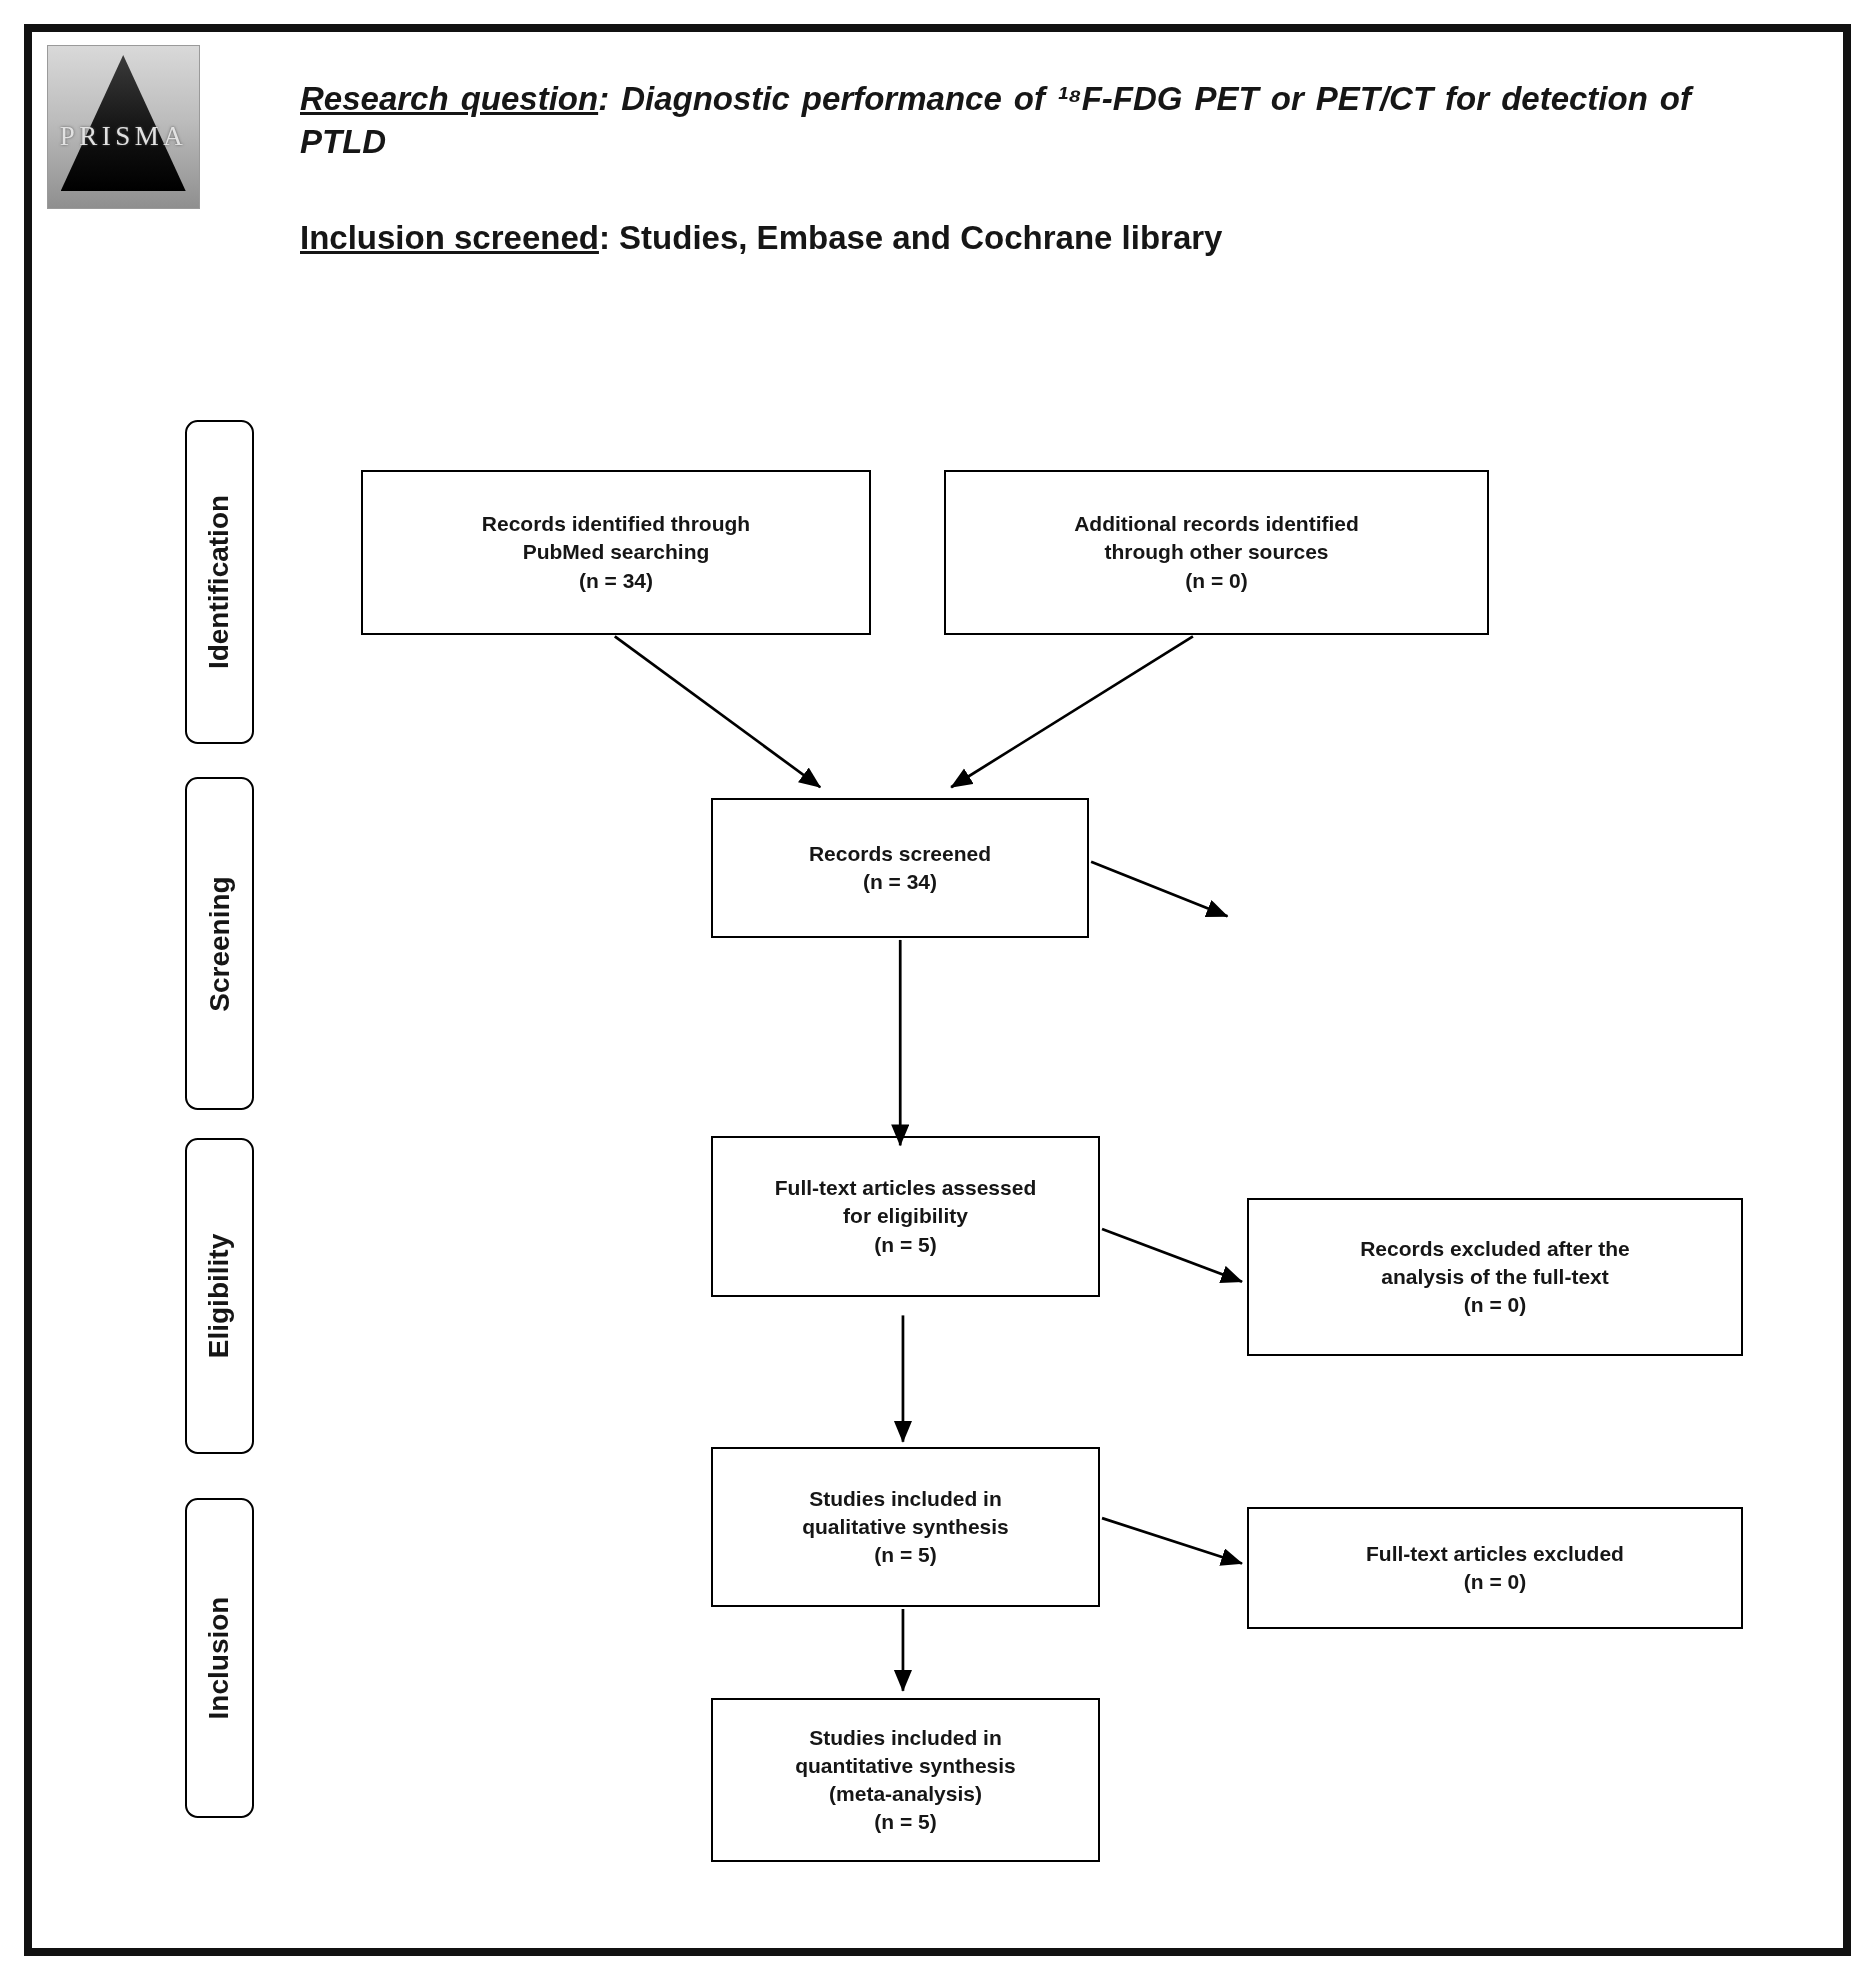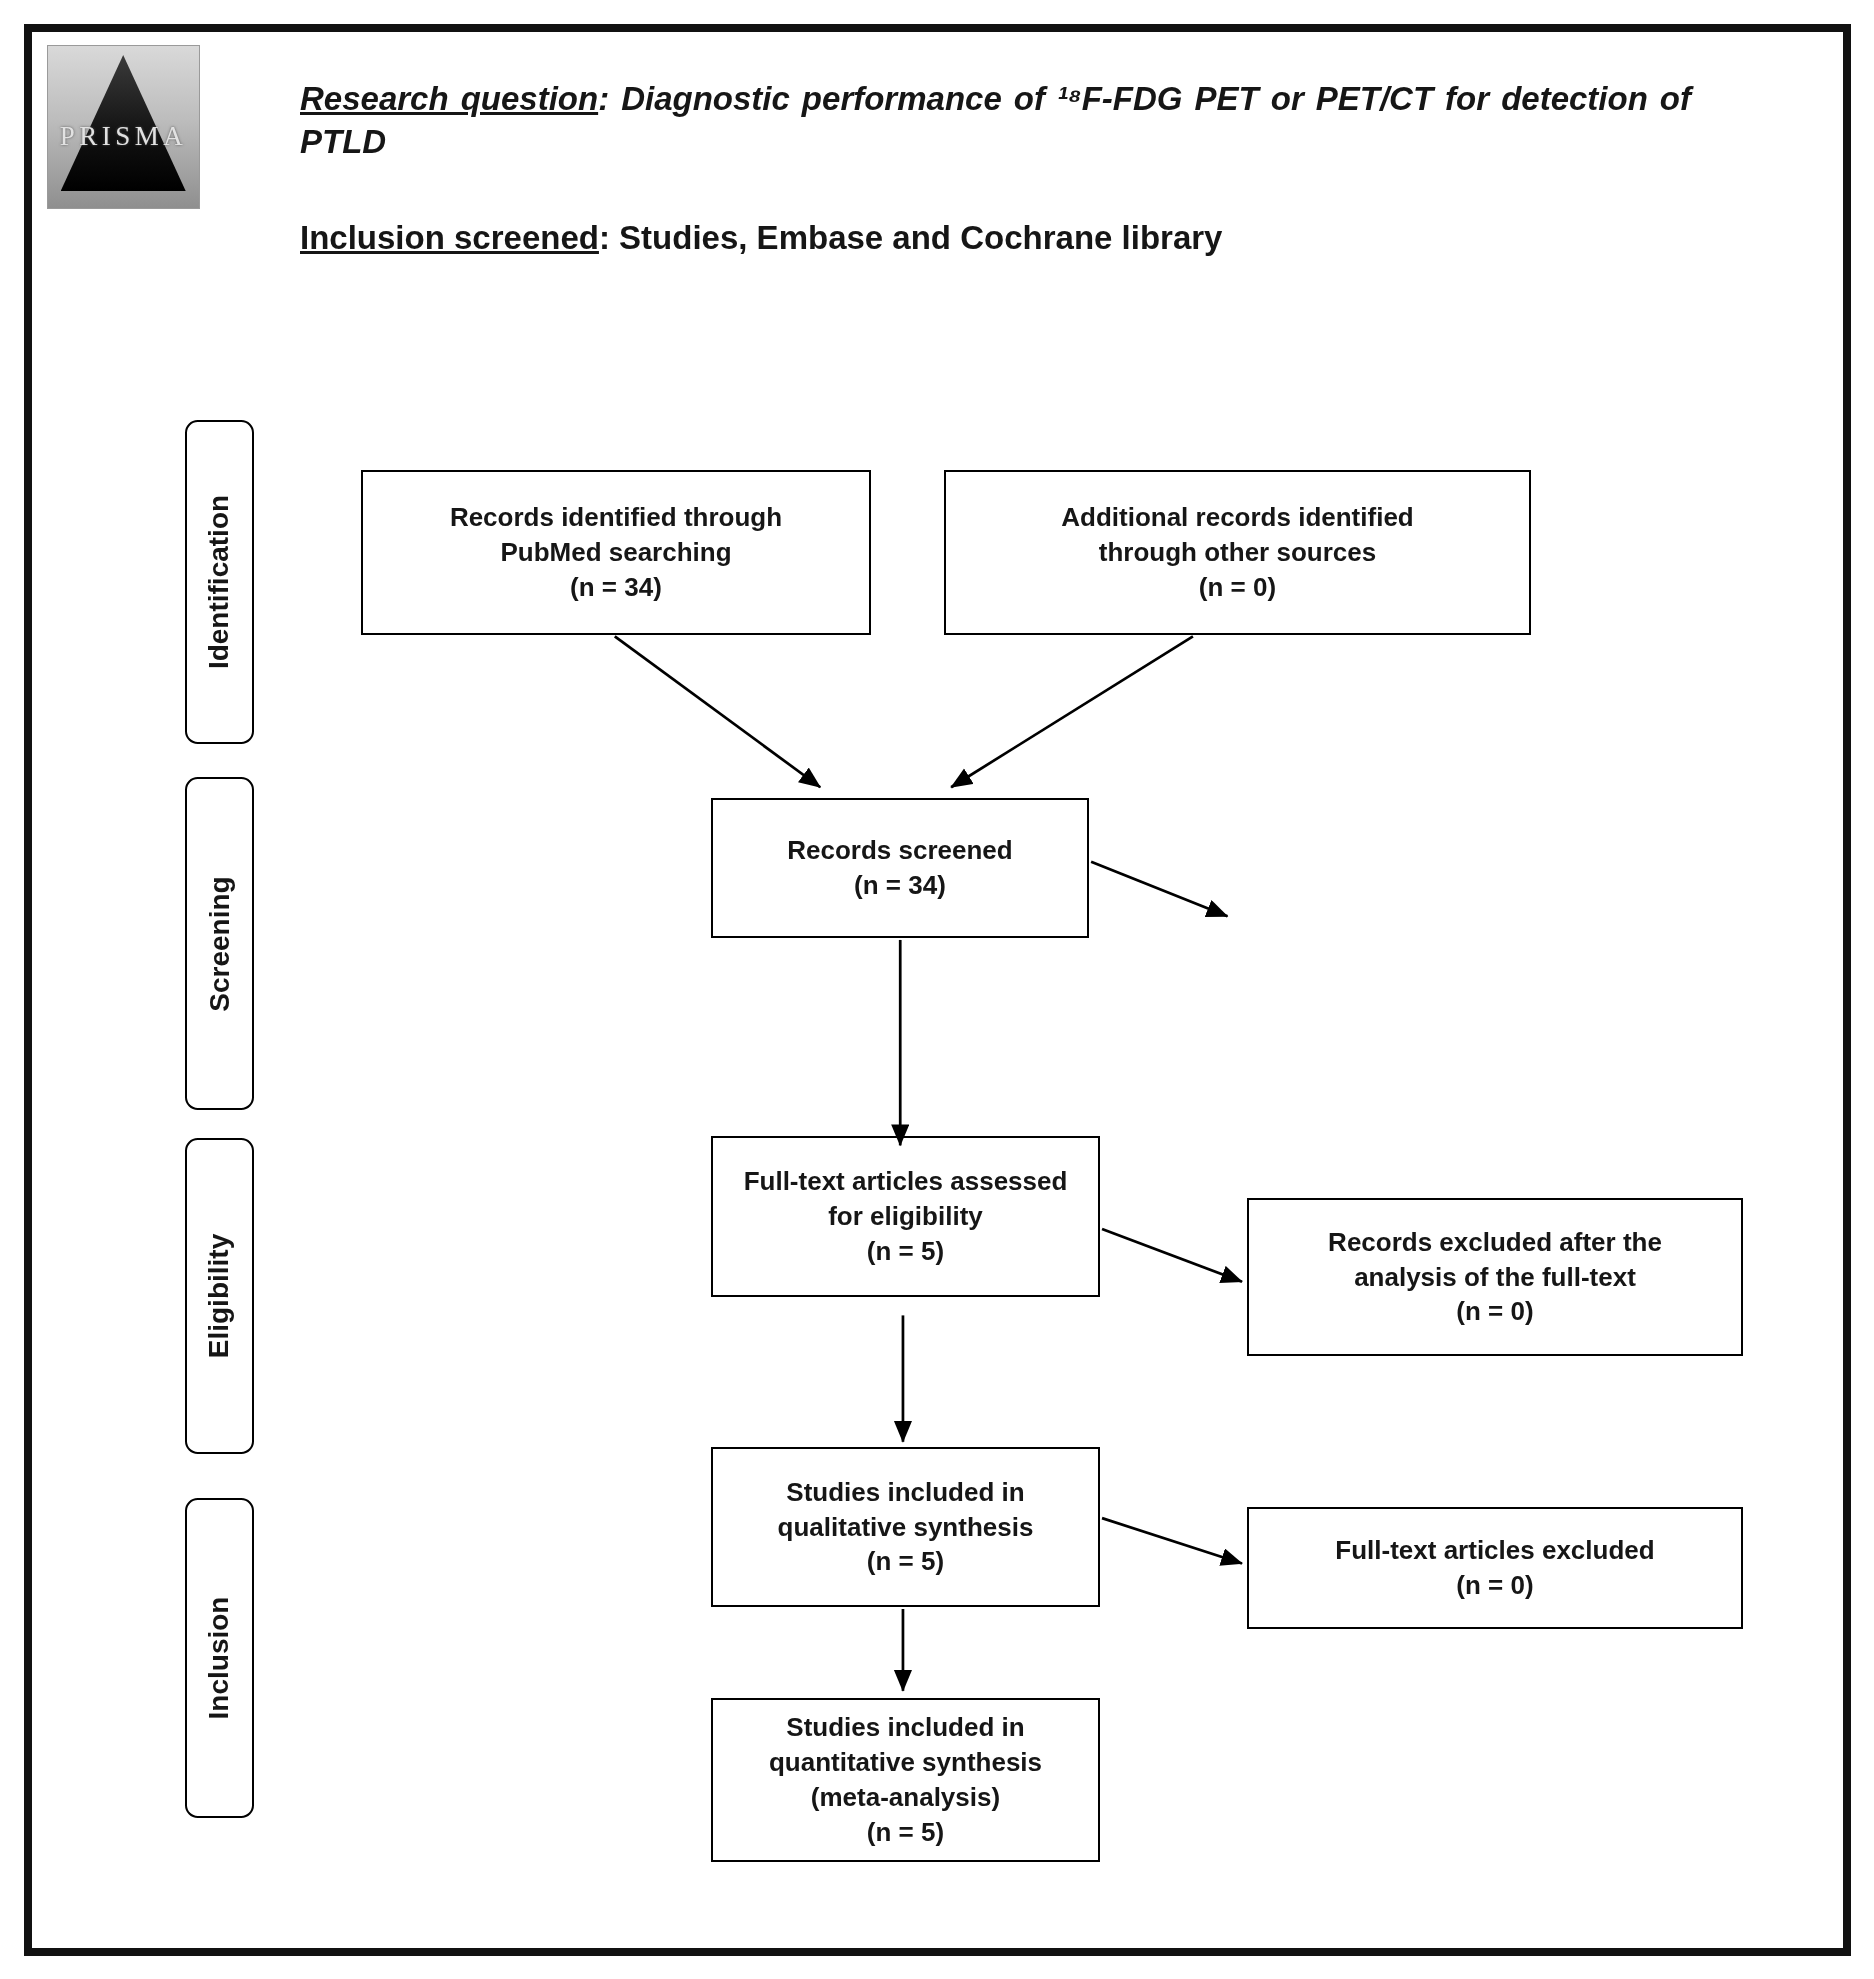--- a/index.html
+++ b/index.html
@@ -89,21 +89,21 @@
   .box {
     position: absolute;
     border: 2.7px solid #000;
     box-sizing: border-box;
     background: #fff;
     display: flex;
     align-items: center;
     justify-content: center;
     text-align: center;
     font-weight: bold;
-    font-size: 26px;
+    font-size: 21px;
     line-height: 1.34;
     color: #161616;
     padding: 3.6px 9px;
   }
   .pre { white-space: pre-line; }
   .arrows {
     position: absolute;
     left: 0; top: 0;
     pointer-events: none;
   }
@@ -133,21 +133,21 @@
   <div class="stage" style="top:1138px;height:316px;">
       <span>Eligibility</span>
     </div>
   <div class="stage" style="top:1498px;height:320px;">
       <span>Inclusion</span>
     </div>
 
   <div class="box pre" style="left:361px;top:470px;width:510px;height:165px;">Records identified through
 PubMed searching
 (n = 34)</div>
-  <div class="box pre" style="left:944px;top:470px;width:587px;height:165px;">Additional records identified
+  <div class="box pre" style="left:944px;top:470px;width:545px;height:165px;">Additional records identified
 through other sources
 (n = 0)</div>
   <div class="box pre" style="left:711px;top:798px;width:378px;height:140px;">Records screened
 (n = 34)</div>
   <div class="box pre" style="left:711px;top:1136px;width:389px;height:161px;">Full-text articles assessed
 for eligibility
 (n = 5)</div>
   <div class="box pre" style="left:1247px;top:1198px;width:496px;height:158px;">Records excluded after the
 analysis of the full-text
 (n = 0)</div>

